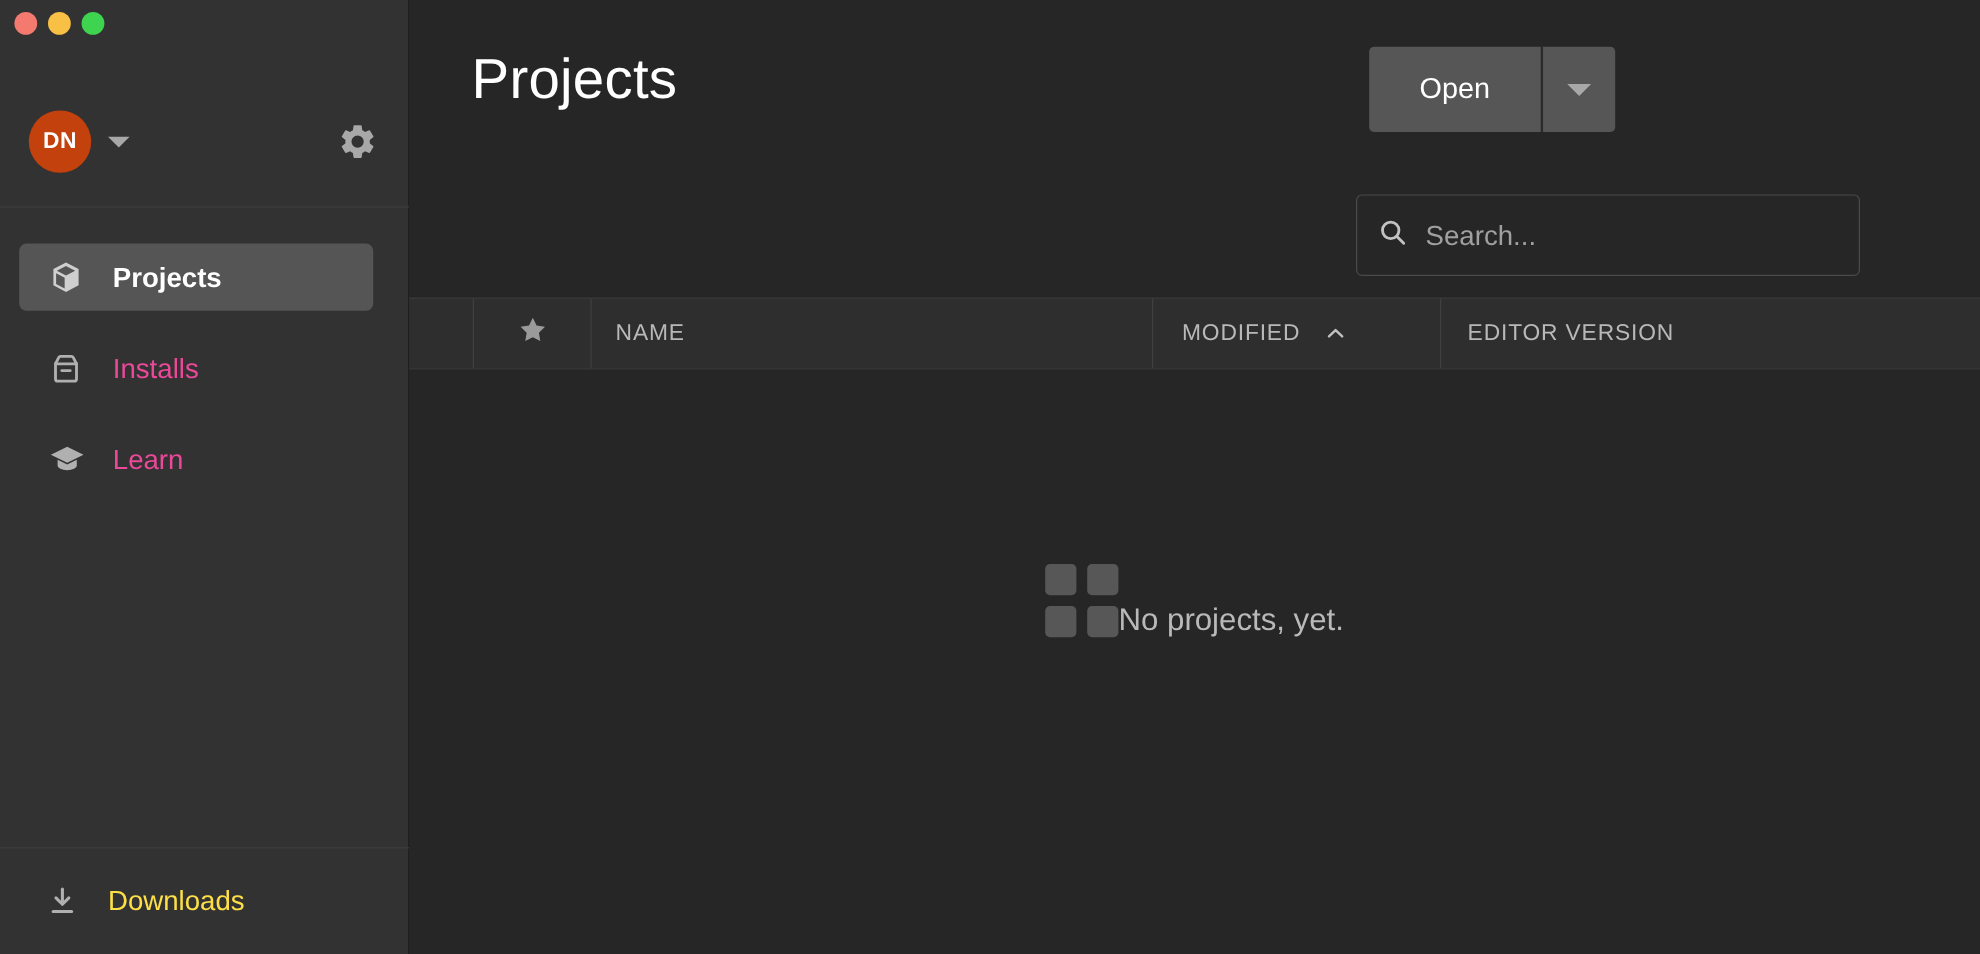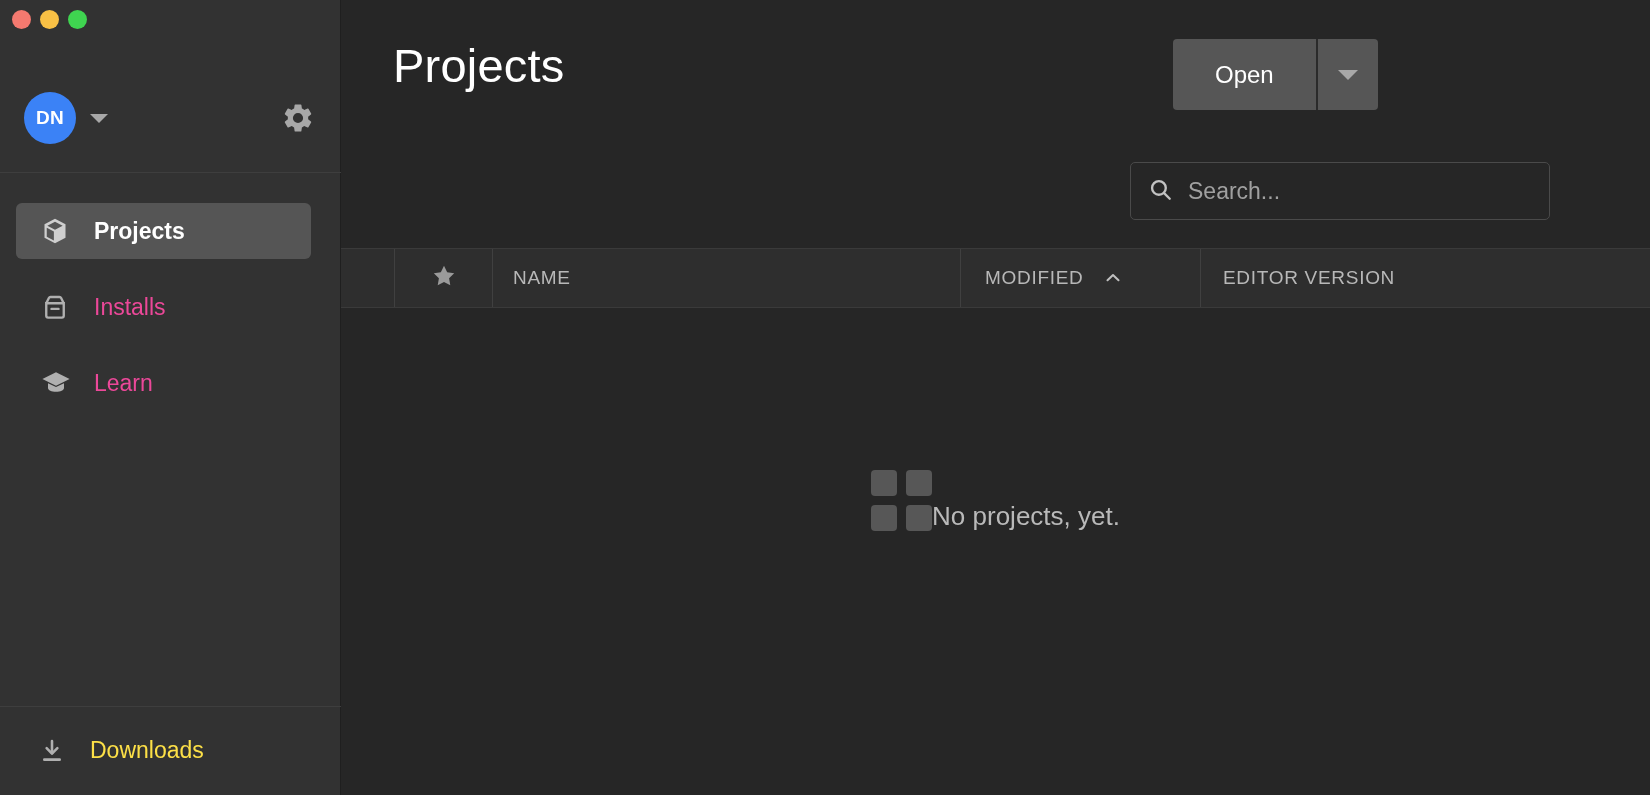--- a/index.html
+++ b/index.html
@@ -53,21 +53,21 @@
     width: 341px;
     height: 54px;
     display: flex;
     align-items: center;
     padding: 0 26px 0 24px;
   }
   .avatar {
     width: 52px;
     height: 52px;
     border-radius: 50%;
-    background: #3b82f6;
+    background: #c2410c;
     color: #ffffff;
     font-size: 19px;
     font-weight: bold;
     letter-spacing: 0.4px;
     display: flex;
     align-items: center;
     justify-content: center;
     flex: 0 0 52px;
   }
   .account-caret {
@@ -166,21 +166,20 @@
     letter-spacing: 0.2px;
   }
 
   
   .btn-group {
     position: absolute;
     top: 39px;
     left: 800px;
     display: flex;
     height: 71px;
-    margin-left: 32px;
   }
   .btn-open {
     background: #565656;
     color: #ffffff;
     border: none;
     border-radius: 4px 0 0 4px;
     font-size: 24px;
     font-family: "Liberation Sans", sans-serif;
     padding: 0 42px;
     cursor: pointer;
@@ -202,21 +201,21 @@
     border-left: 10px solid transparent;
     border-right: 10px solid transparent;
     border-top: 10px solid #a8a8a8;
   }
 
   .search-wrap {
     position: absolute;
     top: 162px;
     left: 789px;
     width: 420px;
-    height: 58px;
+    height: 68px;
     background: #262626;
     border: 1px solid #4a4a4a;
     border-radius: 5px;
     display: flex;
     align-items: center;
     padding-left: 16px;
   }
   .search-input {
     flex: 1 1 auto;
     background: transparent;

